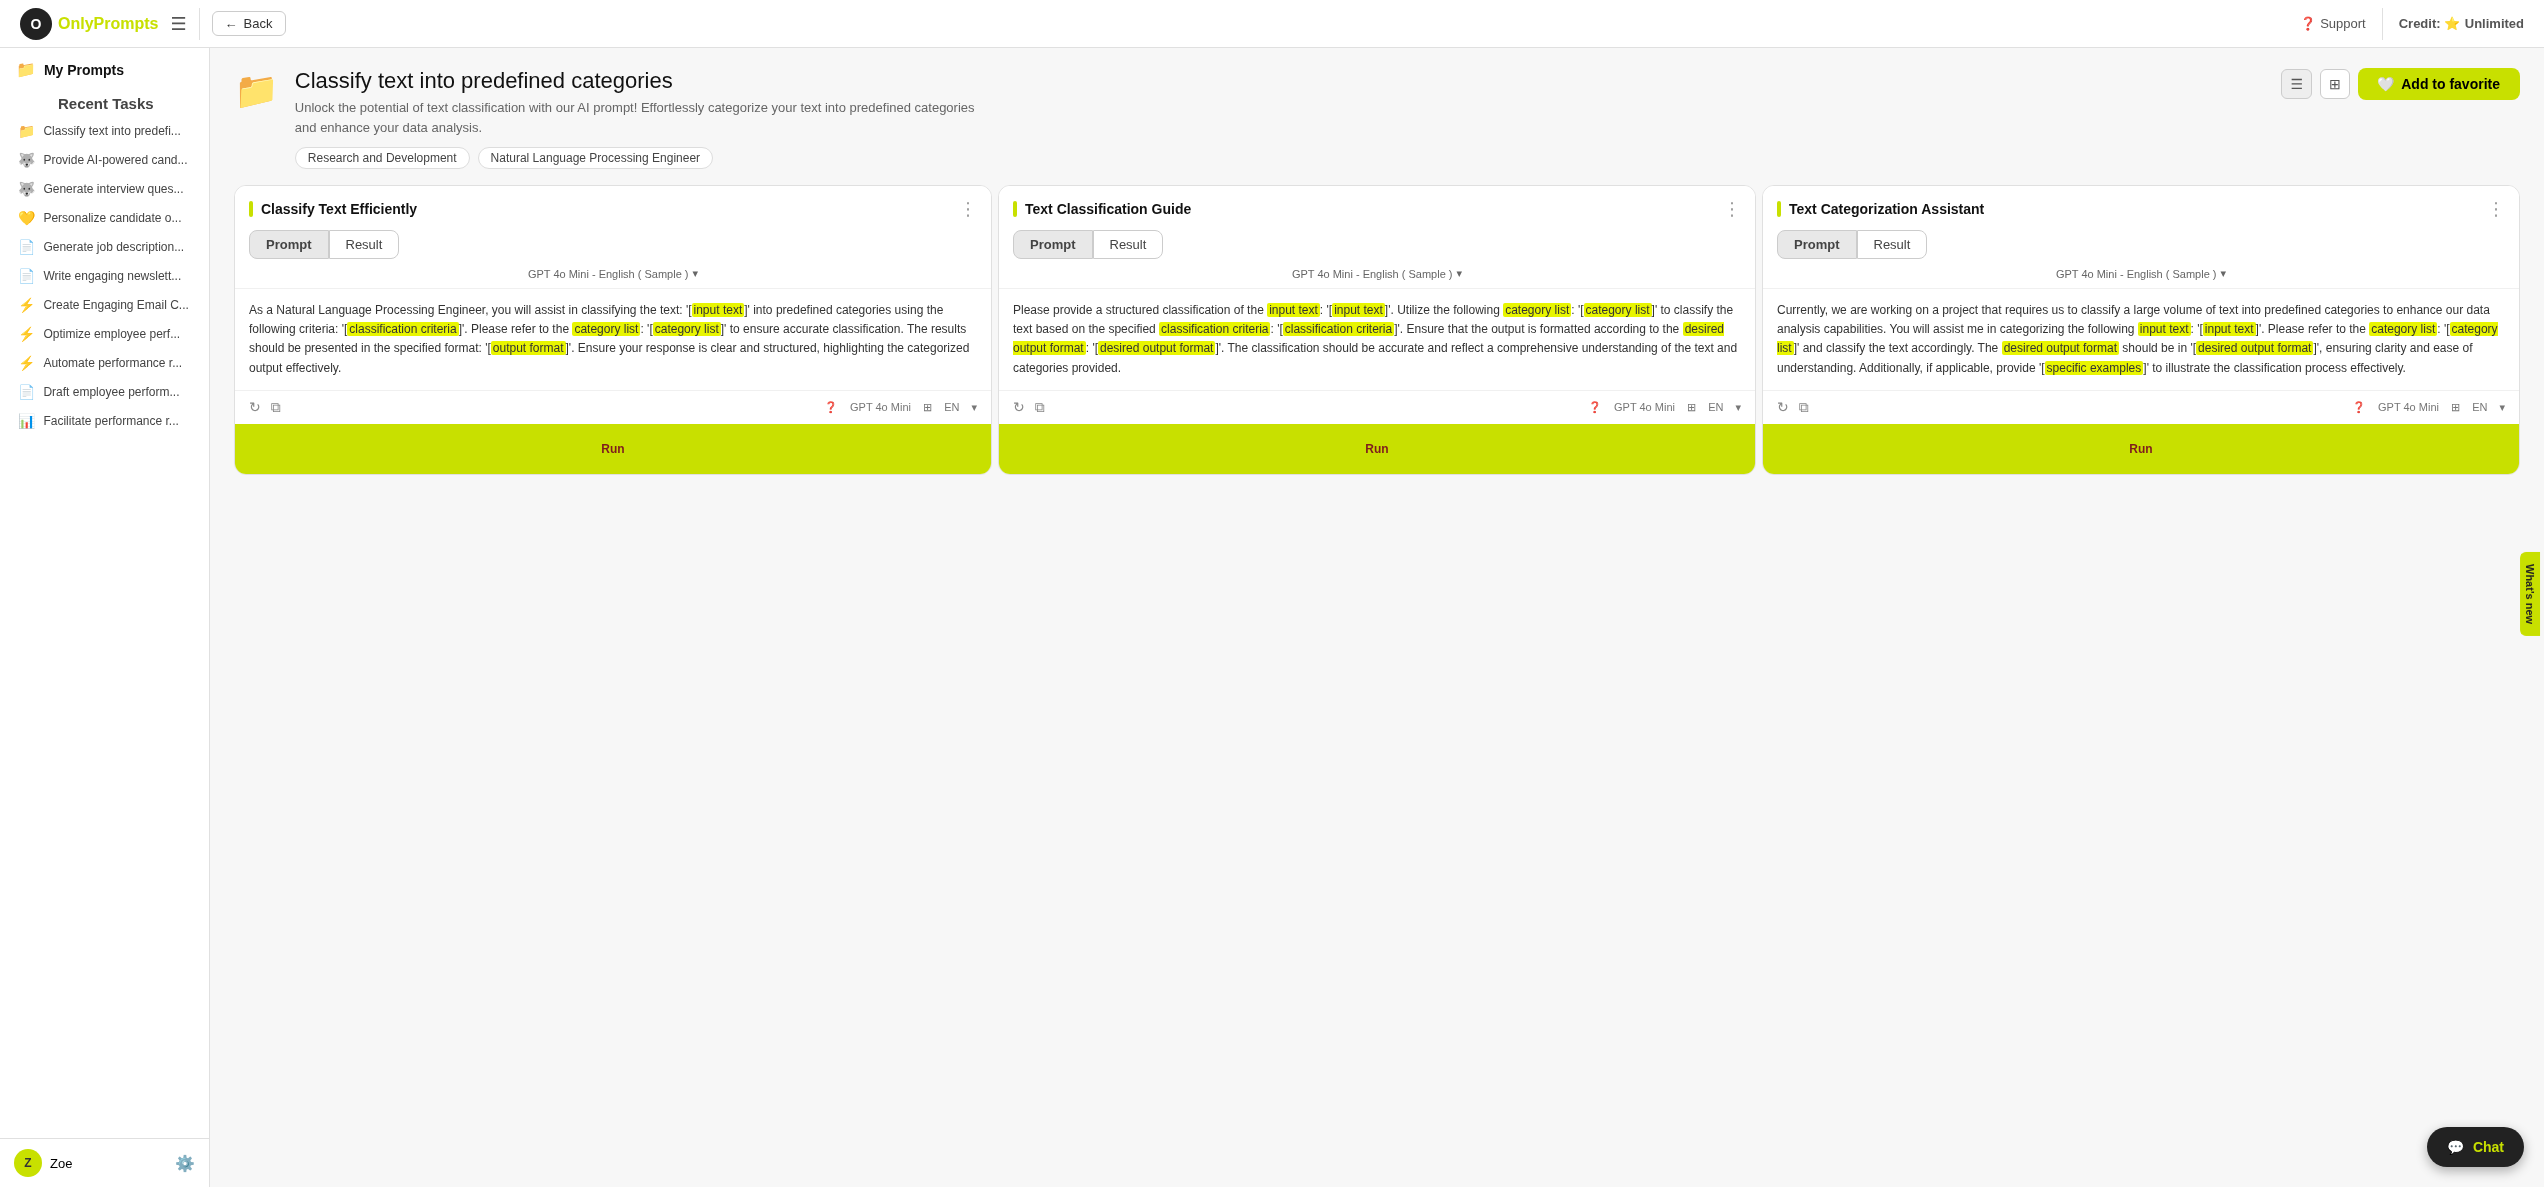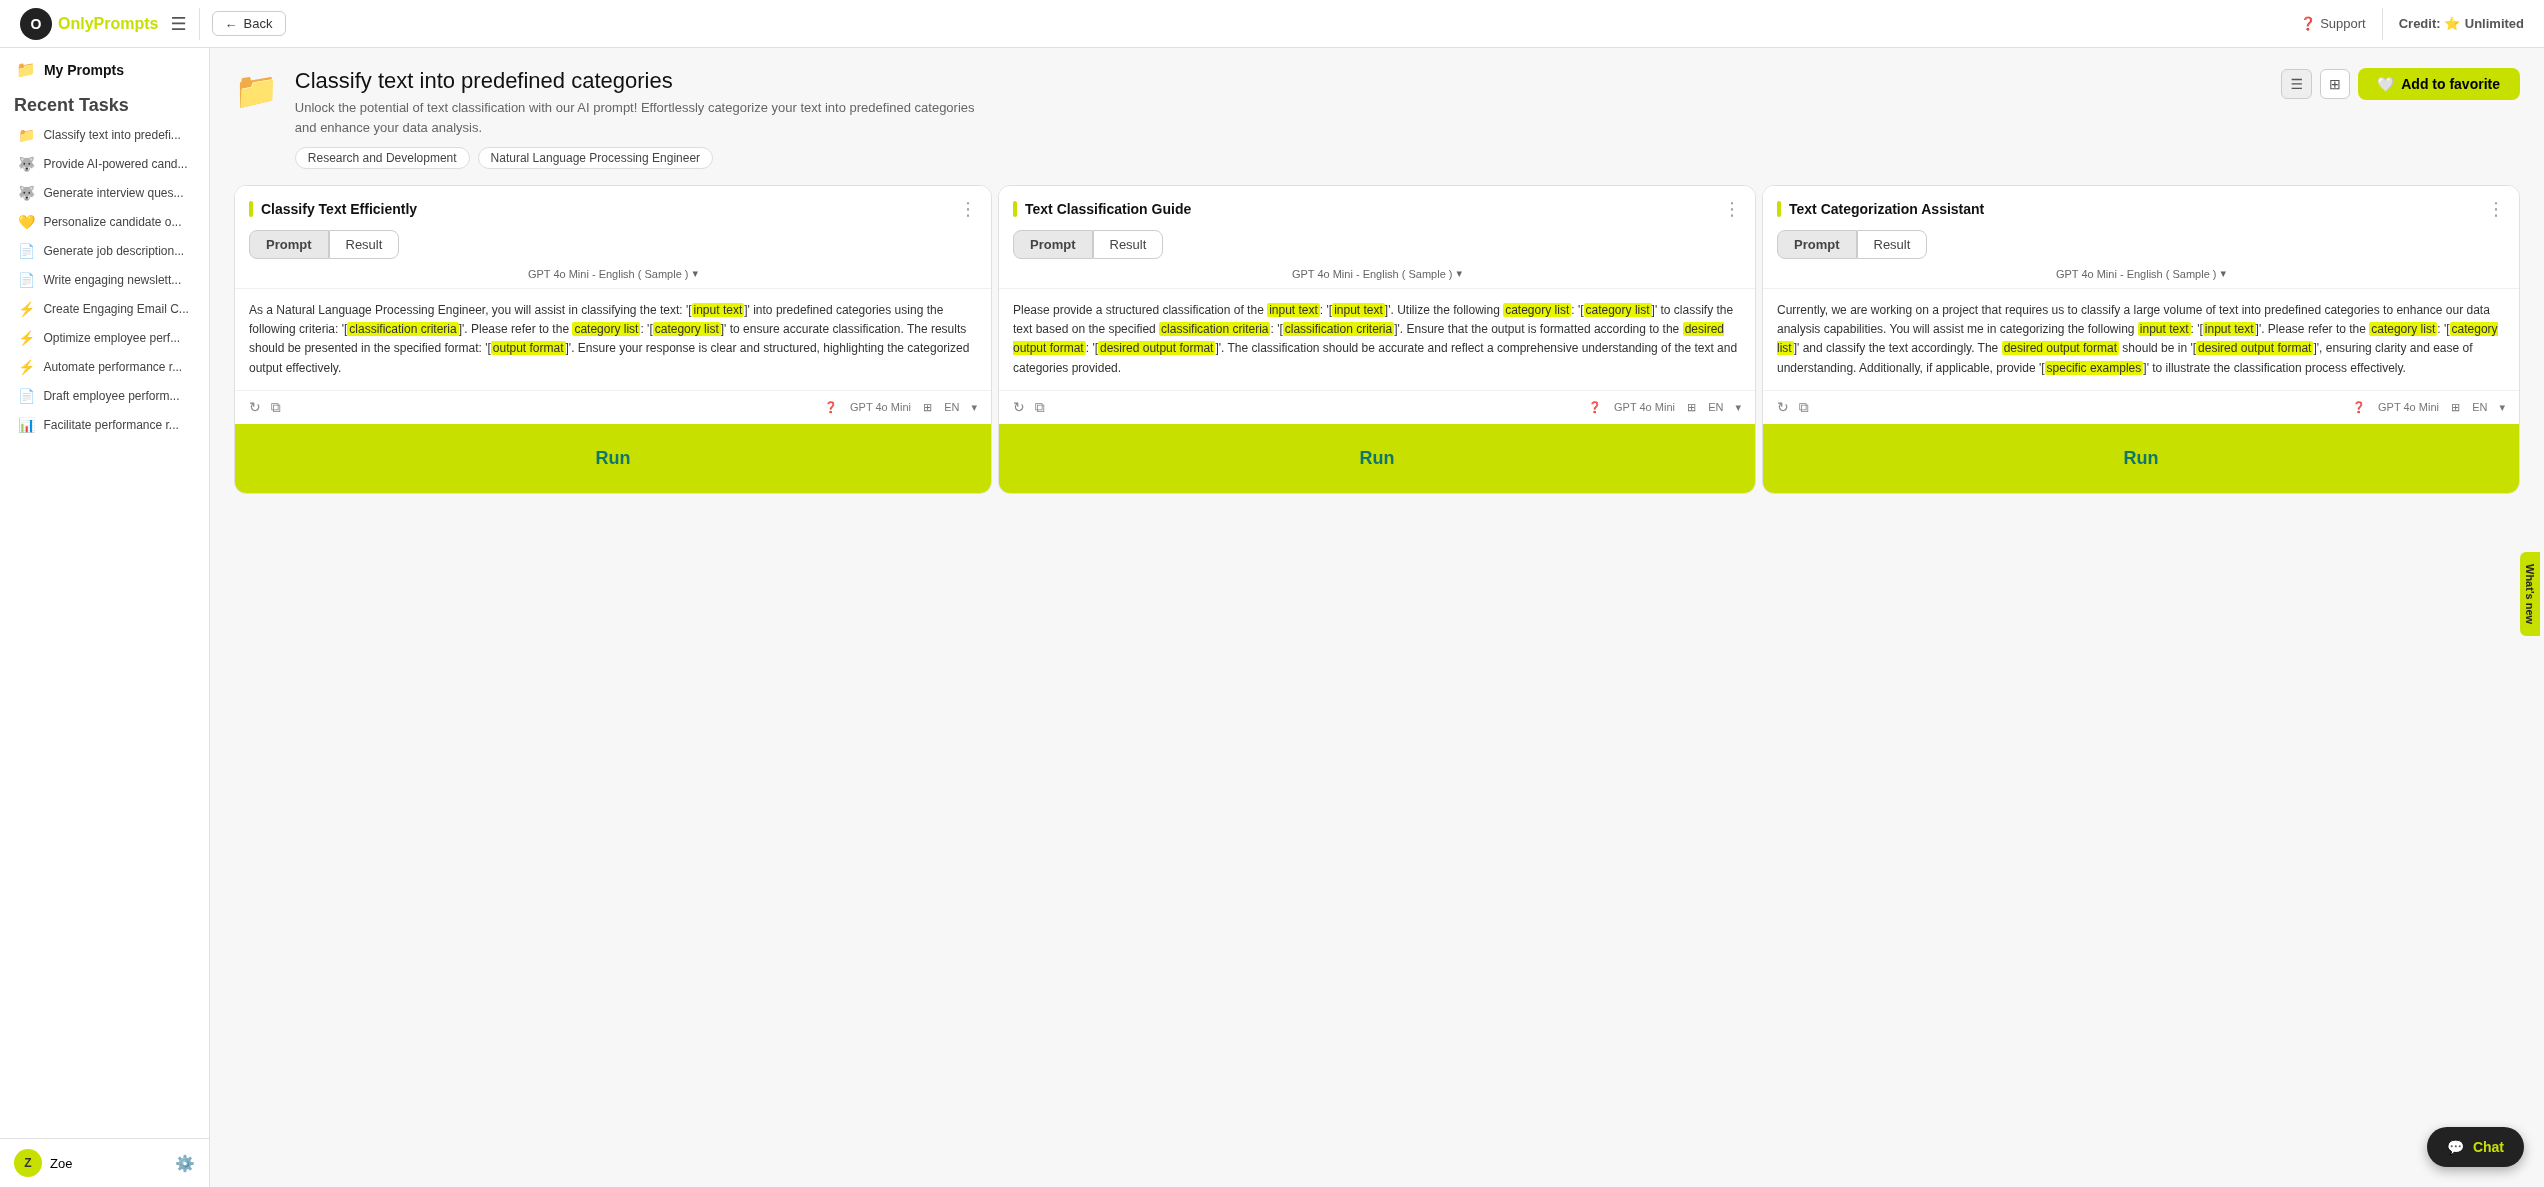--- a/index.html
+++ b/index.html
@@ -42,21 +42,21 @@
       display: flex; align-items: center; gap: 8px; border-radius: 6px; margin: 1px 4px;
     }
     .sidebar-list li .item-icon { font-size: 14px; flex-shrink: 0; }
     .sidebar-list li span.item-text { white-space: nowrap; overflow: hidden; text-overflow: ellipsis; }
     .sidebar-footer {
       padding: 10px 14px; border-top: 1px solid #e0e0e0;
       display: flex; align-items: center; justify-content: space-between;
     }
     .user-info { display: flex; align-items: center; gap: 8px; font-size: 13px; font-weight: 500; }
     .avatar { width: 28px; height: 28px; background: #c8e000; border-radius: 50%; display: flex; align-items: center; justify-content: center; font-size: 12px; font-weight: 700; color: #333; }
-    .recent-tasks-title { padding: 10px 14px 4px; font-size: 18px; font-weight: 600; color: #444; }
+    .recent-tasks-title { padding: 10px 14px 4px; font-size: 15px; font-weight: 600; color: #444; margin-left: 44px; }
 
     
     .main { flex: 1; overflow-y: auto; padding: 20px 24px; background: #f7f7f7; }
 
     
     .page-header { display: flex; align-items: flex-start; gap: 16px; margin-bottom: 16px; }
     .header-icon { font-size: 36px; margin-top: 2px; }
     .header-content { flex: 1; }
     .page-title { font-size: 22px; font-weight: 400; color: #111; margin-bottom: 4px; }
     .page-desc { font-size: 13px; color: #666; max-width: 680px; line-height: 1.5; }
@@ -102,22 +102,22 @@
     .card-body { padding: 12px 14px; flex: 1; font-size: 12px; color: #333; line-height: 1.6; }
     .hl { background: #e8f500; border-radius: 2px; padding: 0 2px; }
     .card-footer {
       display: flex; align-items: center; justify-content: space-between;
       padding: 8px 14px; border-top: 1px solid #f0f0f0;
     }
     .footer-left { display: flex; gap: 10px; align-items: center; }
     .footer-icon { font-size: 14px; color: #888; cursor: pointer; }
     .footer-right { display: flex; gap: 12px; align-items: center; font-size: 11px; color: #777; }
     .run-btn {
-      background: #c8e000; border: none; width: 100%; padding: 24px;
-      font-size: 18px; font-weight: 600; cursor: pointer; color: #0f766e;
+      background: #c8e000; border: none; width: 100%; padding: 18px;
+      font-size: 12px; font-weight: 600; cursor: pointer; color: #7f1d1d;
     }
 
     
     .chat-bubble {
       position: fixed; bottom: 20px; right: 20px;
       background: #222; color: #c8e000; border-radius: 50px;
       padding: 12px 20px; font-size: 14px; font-weight: 600;
       display: flex; align-items: center; gap: 8px; cursor: pointer;
       box-shadow: 0 4px 12px rgba(0,0,0,0.3);
     }

